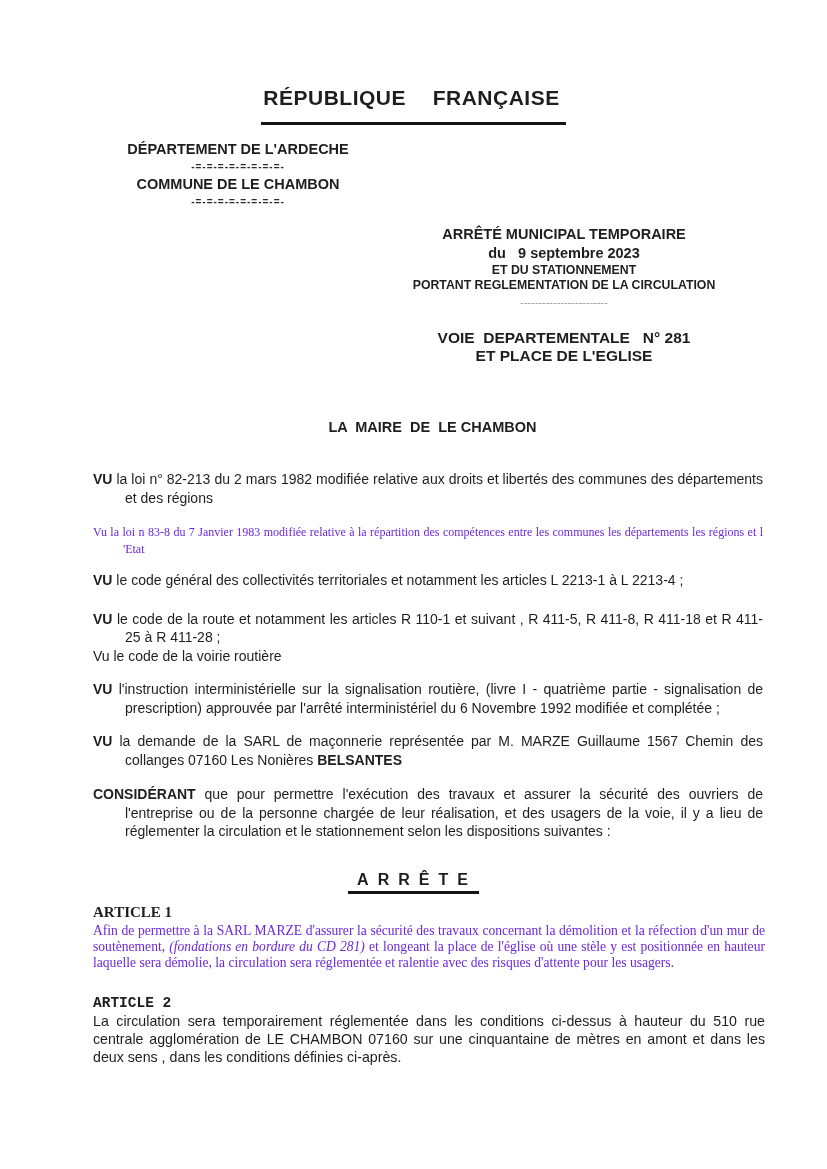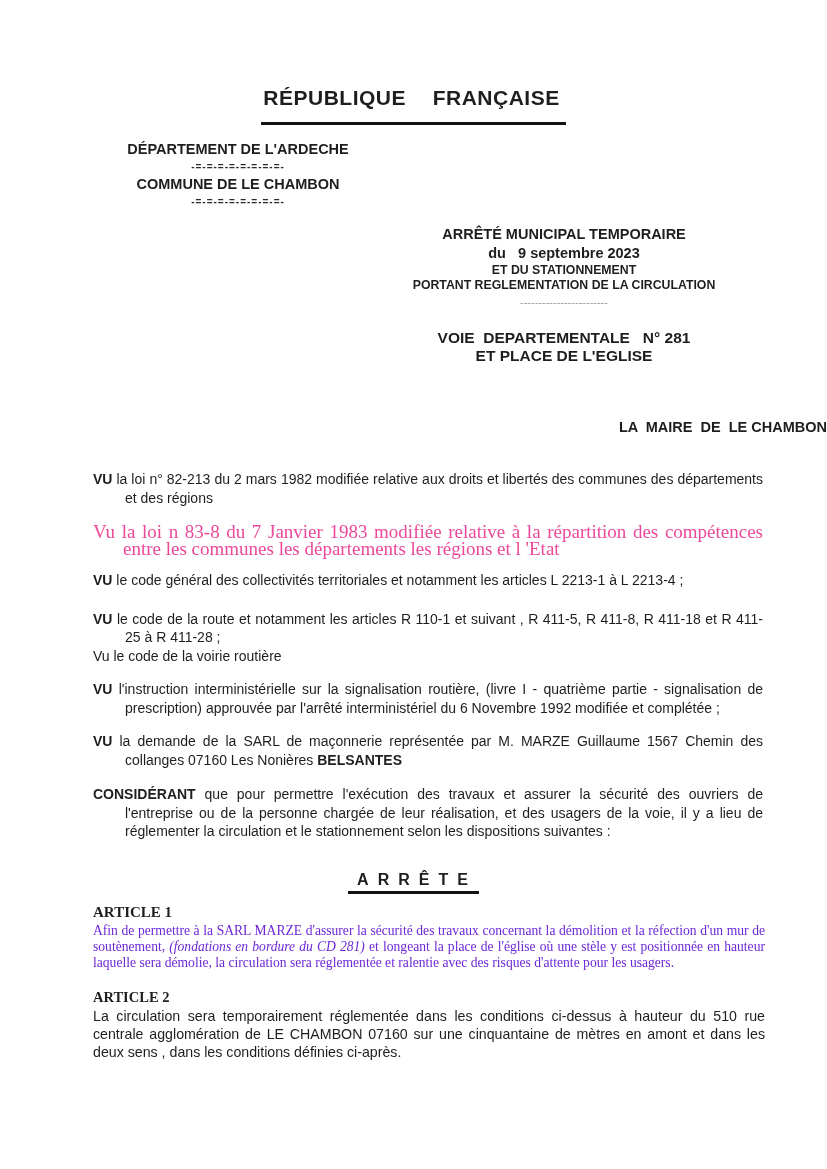--- a/index.html
+++ b/index.html
@@ -26,34 +26,34 @@
   
   .decree { margin:15px 0 0 402px; width:324px; text-align:center; font-weight:700; }
   .decree .d1 { font-size:14.5px; line-height:19px; white-space:pre-wrap; }
   .decree .d2 { font-size:12.3px; line-height:14.5px; white-space:pre-wrap; }
   .decree .dsep { color:#9a9a9a; font-weight:400; font-size:11px; line-height:11px; margin-top:5px; }
   .decree .d3 { font-size:15.5px; line-height:18px; white-space:pre-wrap; }
   .decree .d3.first { margin-top:21px; }
 
   
   .maire {
-    margin-top:54px; text-align:right; font-weight:700; font-size:14.5px;
+    margin-top:54px; text-align:center; font-weight:700; font-size:14.5px;
     white-space:pre-wrap; padding-left:38px;
   }
 
   
   .rec {
     margin:0 64px 0 93px; text-align:justify;
     font-size:14px; line-height:18.5px;
     padding-left:32px; text-indent:-32px;
   }
   .rec b { font-weight:700; }
   .rec.serif {
-    font-family:"Liberation Serif", serif; font-size:19px;
-    line-height:16.5px; color:#ec4899; padding-left:30px; text-indent:-30px;
+    font-family:"Liberation Serif", serif; font-size:12px;
+    line-height:16.5px; color:#6d28d9; padding-left:30px; text-indent:-30px;
   }
   .rec.nohang { padding-left:0; text-indent:0; }
   .mt-vu1 { margin-top:35px; }
   .mt-vu2 { margin-top:17px; }
   .mt-vu3 { margin-top:14px; }
   .mt-vu4 { margin-top:20px; }
   .mt-vu6 { margin-top:15px; }
   .mt-vu7 { margin-top:15px; }
   .mt-cons { margin-top:16px; }
 
@@ -62,21 +62,21 @@
   .arrete .arrete-text {
     display:inline-block; font-size:16px; font-weight:700;
     letter-spacing:9px; border-bottom:3px solid #141414;
     padding:0 2px 2px 9px;
   }
 
   
   .article { margin:0 62px 0 93px; }
   .art-head { font-weight:700; }
   .art-head.sans-head { font-family:Liberation Serif, serif; font-size:15px; margin-top:10px; }
-  .art-head.serif-head { font-family:Liberation Serif, serif; font-size:14.5px; margin-top:18px; }
+  .art-head.serif-head { font-family:Liberation Mono, monospace; font-size:14.5px; margin-top:24px; }
   .art-body { margin:2px 0 0 0; text-align:justify; }
   .art-body.serif {
     font-family:"Liberation Serif", serif; font-size:13.6px;
     line-height:16.3px; color:#6d28d9;
   }
   .art-body.sans2 { font-size:14.2px; line-height:17.6px; }
 </style>
 </head>
 <body>
 

